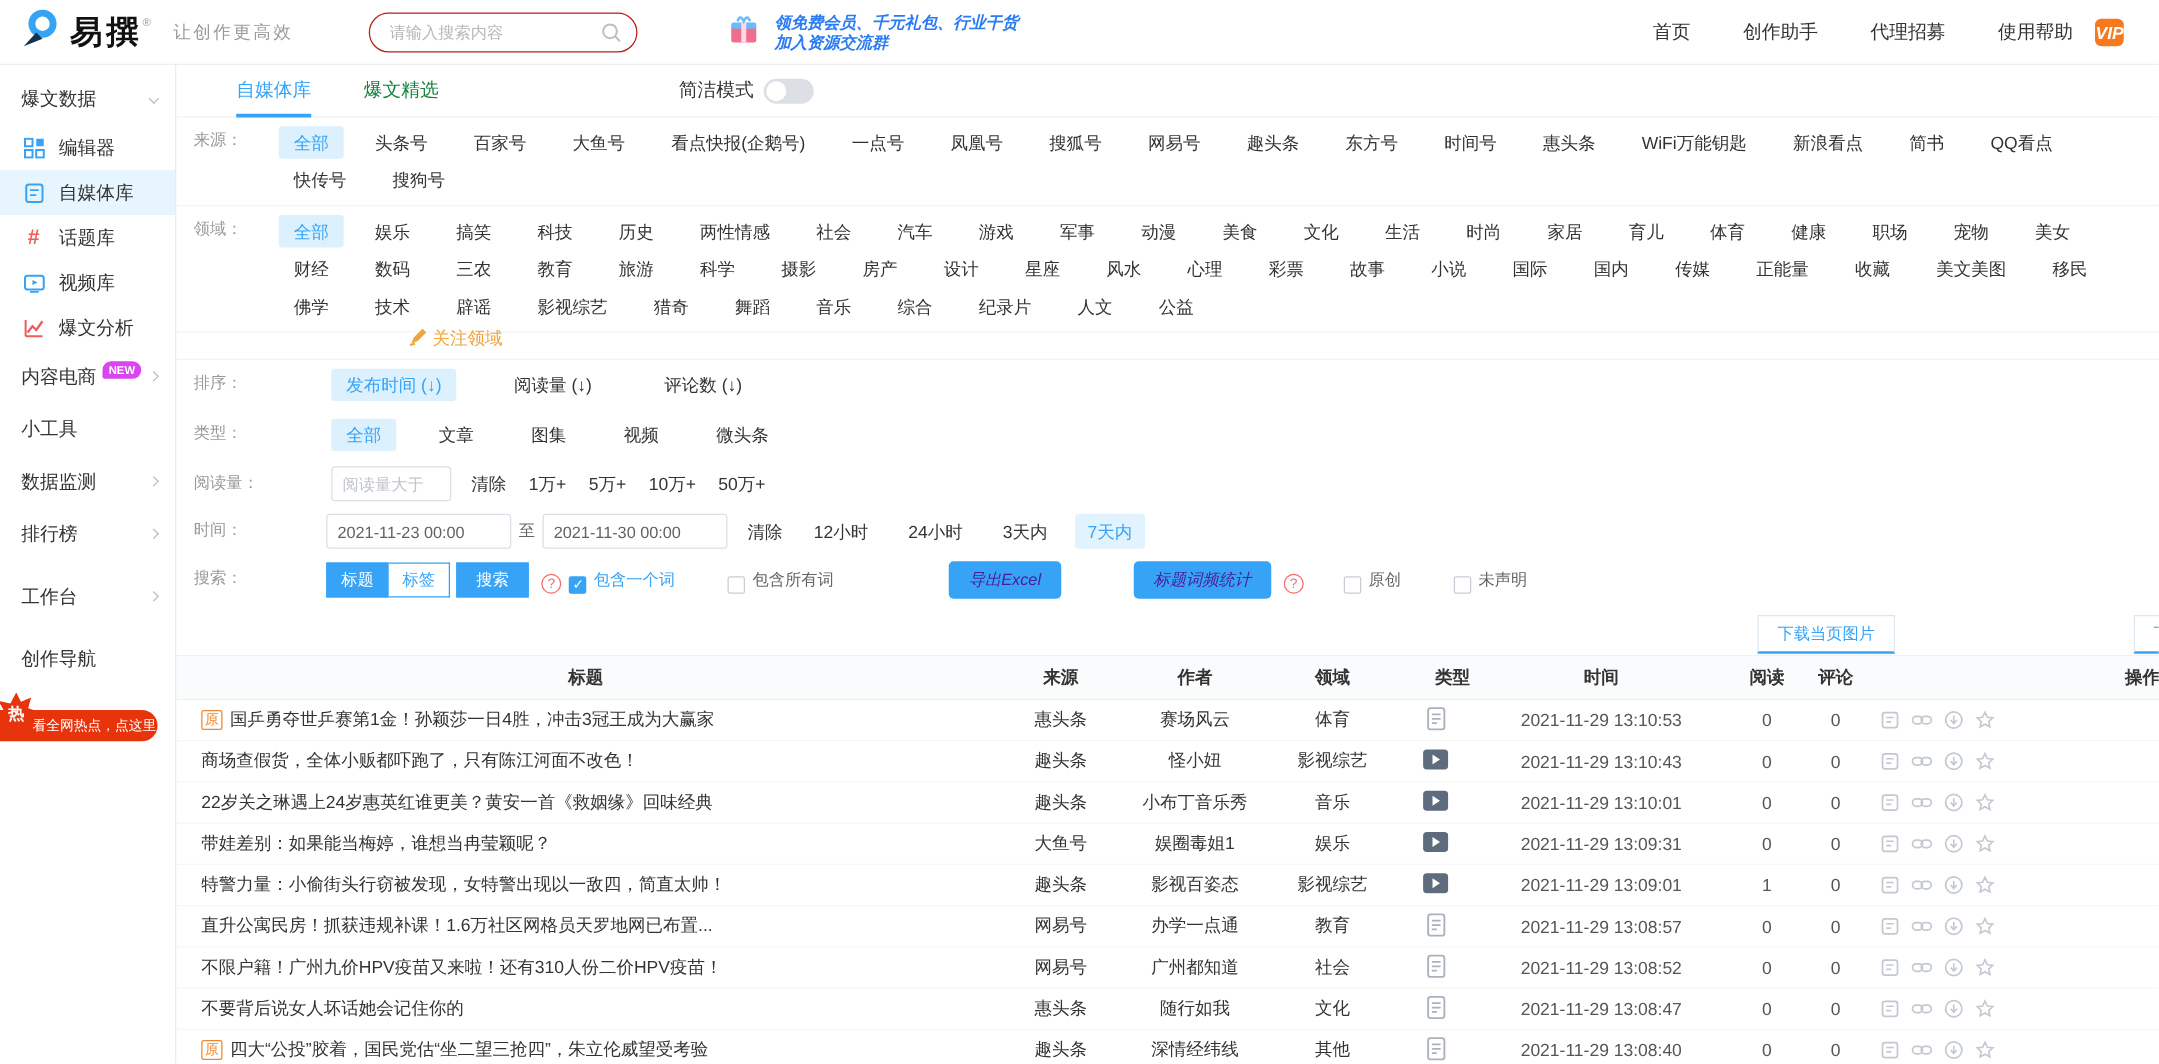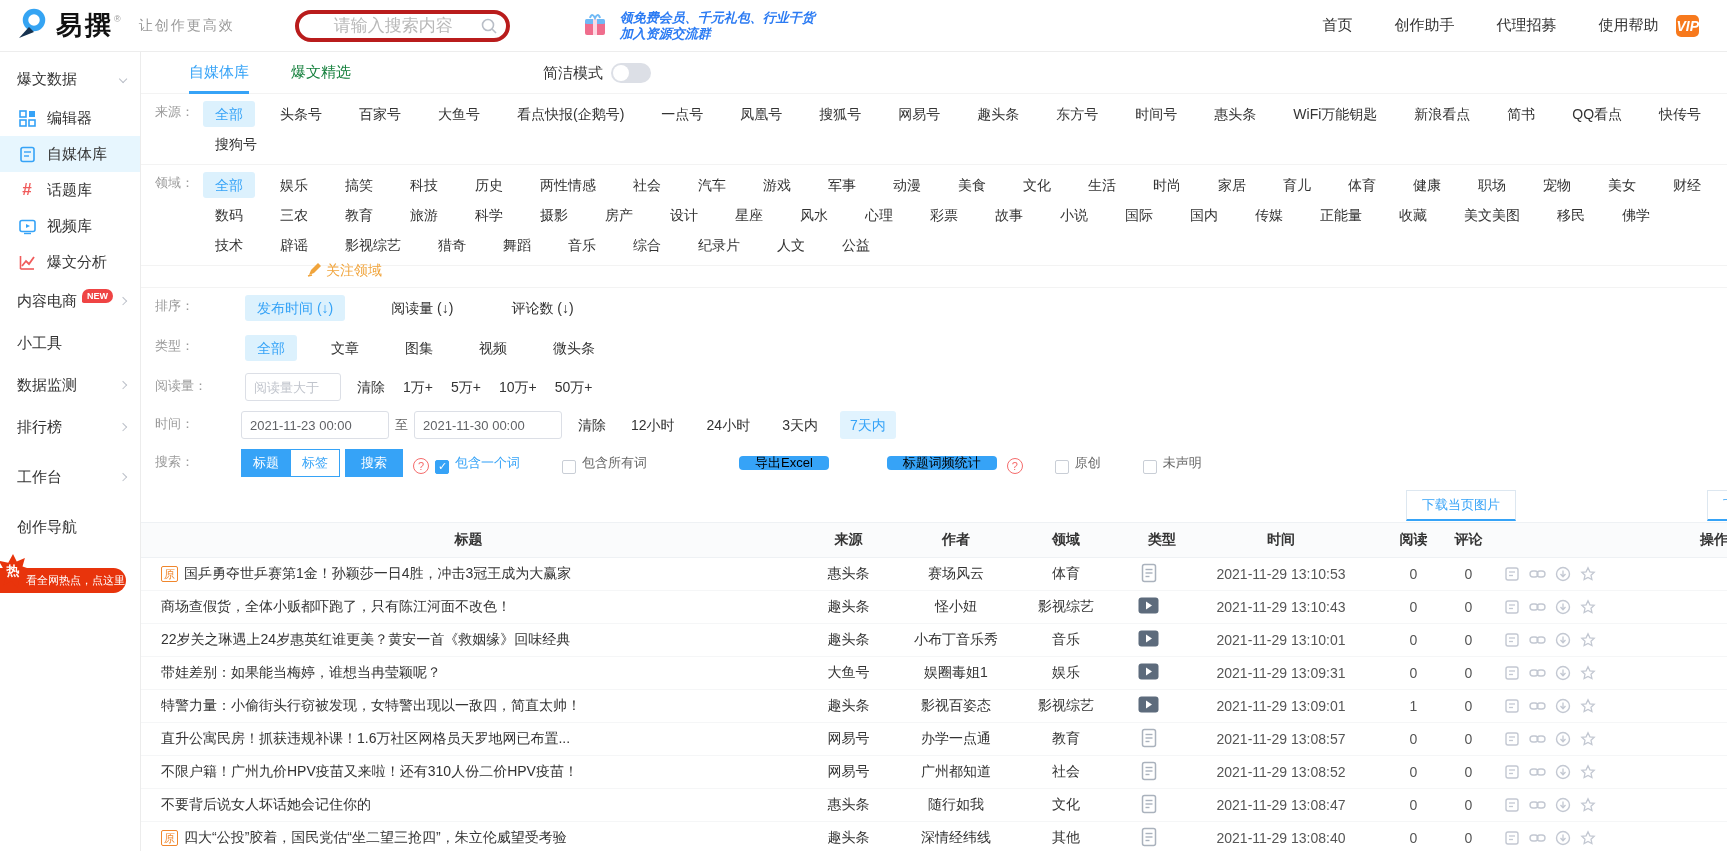--- a/index.html
+++ b/index.html
@@ -9,22 +9,22 @@
 
   
   .topbar { position:absolute; top:0; left:0; width:1727px; height:52px;
     display:flex; align-items:center; padding:0 28px 0 14px; background:#fff;
     border-bottom:1px solid #ededed; z-index:5; }
   .logo-wrap { display:flex; align-items:center; }
   .logo-text { font-size:26px; font-weight:bold; color:#111; letter-spacing:3px; margin-left:6px; }
   .logo-reg { font-size:9px; color:#999; align-self:flex-start; margin-top:8px; }
   .tagline { font-size:14px; color:#9a9a9a; margin-left:18px; letter-spacing:2px; }
   .topsearch { position:relative; margin-left:60px; width:215px; }
-  .topsearch input { width:215px; height:32px; border:4px solid #b91c1c; border-radius:16px;
-    padding:0 34px 0 16px; font-size:17px; color:#333; outline:none;text-align:center; }
+  .topsearch input { width:215px; height:32px; border:1px solid #b91c1c; border-radius:16px;
+    padding:0 34px 0 16px; font-size:13px; color:#333; outline:none; }
   .topsearch input::placeholder { color:#b8b8b8; }
   .topsearch .sicon { position:absolute; right:12px; top:7px; }
   .promo { display:flex; align-items:center; margin-left:70px; cursor:pointer; }
   .promo-text { margin-left:10px; font-size:13px; font-weight:bold; font-style:italic;
     color:#2b7bf3; line-height:16px; }
   .topnav { margin-left:auto; display:flex; align-items:center; }
   .nav-item { font-size:15px; color:#333; margin-left:42px; cursor:pointer; white-space:nowrap; }
   .vip { margin-left:18px; background:#f7791d; color:#fff; font-size:14px; font-weight:bold;
     font-style:italic; padding:3px 0; border-radius:5px; cursor:pointer; }
 
@@ -35,47 +35,47 @@
     font-size:15px; color:#333; cursor:pointer; position:relative; }
   .side-group { height:42px; }
   .side-item .micon { width:20px; display:inline-flex; justify-content:center; margin-right:10px; }
   .side-item.active { background:#e7f6fe; }
   .side-item .spacer { flex:1; }
   .chev { display:inline-block; border:solid #b9bec7; border-width:0 1.5px 1.5px 0;
     padding:2.6px; }
   .chev.down { transform:rotate(45deg); }
   .chev.right { transform:rotate(-45deg); }
   .hash-glyph { color:#f05b5b; font-weight:bold; font-size:17px; }
-  .new-badge { background:#ef4444; color:#fff; font-size:9px; font-weight:bold;
+  .new-badge { background:#d946ef; color:#fff; font-size:9px; font-weight:bold;
     padding:2px 5px; border-radius:8px 8px 8px 2px; margin-left:5px; margin-top:-10px; }
   .hot-wrap { position:relative; margin-top:16px; height:30px; }
   .hot-ribbon { position:absolute; left:0; top:4px; width:126px; height:25px; background:#e8340c;
     border-radius:0 13px 13px 0; color:#fff; font-size:11px; display:flex; align-items:center;
     padding-left:26px; cursor:pointer; white-space:nowrap; }
   .hot-flame { position:absolute; left:-4px; top:-10px; width:34px; height:34px; background:#e8340c;
     clip-path:polygon(50% 0,61% 22%,85% 12%,78% 37%,100% 44%,80% 60%,95% 82%,68% 78%,62% 100%,46% 80%,22% 92%,28% 66%,2% 62%,22% 44%,8% 20%,36% 26%);
     color:#fff; font-size:13px; font-weight:bold; display:flex; align-items:center; justify-content:center; }
 
   
   .main { position:absolute; top:52px; left:141px; width:1586px; height:799px; background:#fff; }
   .tabs-row { display:flex; align-items:center; height:42px; padding-left:48px;
     border-bottom:1px solid #f3f3f3; }
   .tab { font-size:15px; color:#15803d; margin-right:42px; cursor:pointer; height:42px;
     display:flex; align-items:center; position:relative; }
   .tab.active { color:#36a3f7; }
   .tab.active::after { content:""; position:absolute; left:0; right:0; bottom:0; height:3px;
     background:#36a3f7; }
-  .mode-wrap { display:flex; align-items:flex-end; margin-left:150px; }
+  .mode-wrap { display:flex; align-items:flex-start; margin-left:150px; }
   .mode-label { font-size:15px; color:#333; margin-right:8px; }
   .switch { width:40px; height:20px; background:#dcdfe6; border-radius:10px; position:relative;
     cursor:pointer; }
   .switch .knob { position:absolute; left:2px; top:2px; width:16px; height:16px;
     background:#fff; border-radius:50%; }
 
-  .frow { display:flex; align-items:flex-start; padding:5px 0 5px 14px; }
+  .frow { display:flex; align-items:flex-start; padding:5px 0 5px 14px;gap:20px; }
   .frow.sep { border-bottom:1px solid #f3f3f3; }
   .flabel { flex:0 0 48px; font-size:13px; color:#9a9a9a; line-height:26px; white-space:nowrap; }
   .fopts { flex:1; display:flex; flex-wrap:wrap; align-items:center; }
   .chip { font-size:14px; color:#333; line-height:18px; padding:4px 12px; margin:2px 13px 2px 0;
     border-radius:3px; cursor:pointer; white-space:nowrap; }
   .chip-active { background:#dcf1fd; color:#36a3f7; }
   .follow-link { display:flex; align-items:center; color:#f0a43c; font-size:14px; margin:2px 0;
     cursor:pointer; }
   .follow-link .pen { margin-right:4px; }
 
@@ -87,22 +87,22 @@
   .plain-opt.first { margin-left:16px; }
   .chip-lite { font-size:14px; line-height:20px; padding:4px 10px; border-radius:3px;
     margin:0 6px; cursor:pointer; white-space:nowrap; }
   .chip-lite.on { background:#e1f3fe; color:#36a3f7; }
   .to-word { font-size:13px; color:#666; margin:0 6px; line-height:28px; }
 
   .seg-btn { height:28px; font-size:13px; padding:0 11px; cursor:pointer; display:inline-flex;
     align-items:center; border:1px solid #36a3f7; }
   .seg-blue { background:#36a3f7; color:#fff; }
   .seg-white { background:#fff; color:#36a3f7; border-left:none; }
-  .btn-blue { height:14px; background:#36a3f7; color:#000000; font-size:13px; border:none;
-    border-radius:4px; padding:0 16px; cursor:pointer; display:inline-flex; align-items:center; }
+  .btn-blue { height:30px; background:#36a3f7; color:#4c1d95; font-size:13px; border:none;
+    border-radius:4px; padding:0 16px; cursor:pointer; display:inline-flex; align-items:center;font-style:italic; }
   .help { width:16px; height:16px; border:1px solid #f56c6c; color:#f56c6c; border-radius:50%;
     font-size:11px; display:inline-flex; align-items:center; justify-content:center;
     margin:6px 6px 0 10px; cursor:pointer; }
   .cb { width:14px; height:14px; border:1px solid #c9ced6; border-radius:2px; background:#fff;
     display:inline-block; margin:7px 6px 0 0; cursor:pointer; position:relative; }
   .cb.checked { background:#36a3f7; border-color:#36a3f7; }
   .cb.checked::after { content:"✓"; position:absolute; left:2px; top:-1px; color:#fff; font-size:11px; }
   .cb-label { font-size:13px; color:#666; line-height:28px; cursor:pointer; }
   .cb-label.blue { color:#36a3f7; }
 

